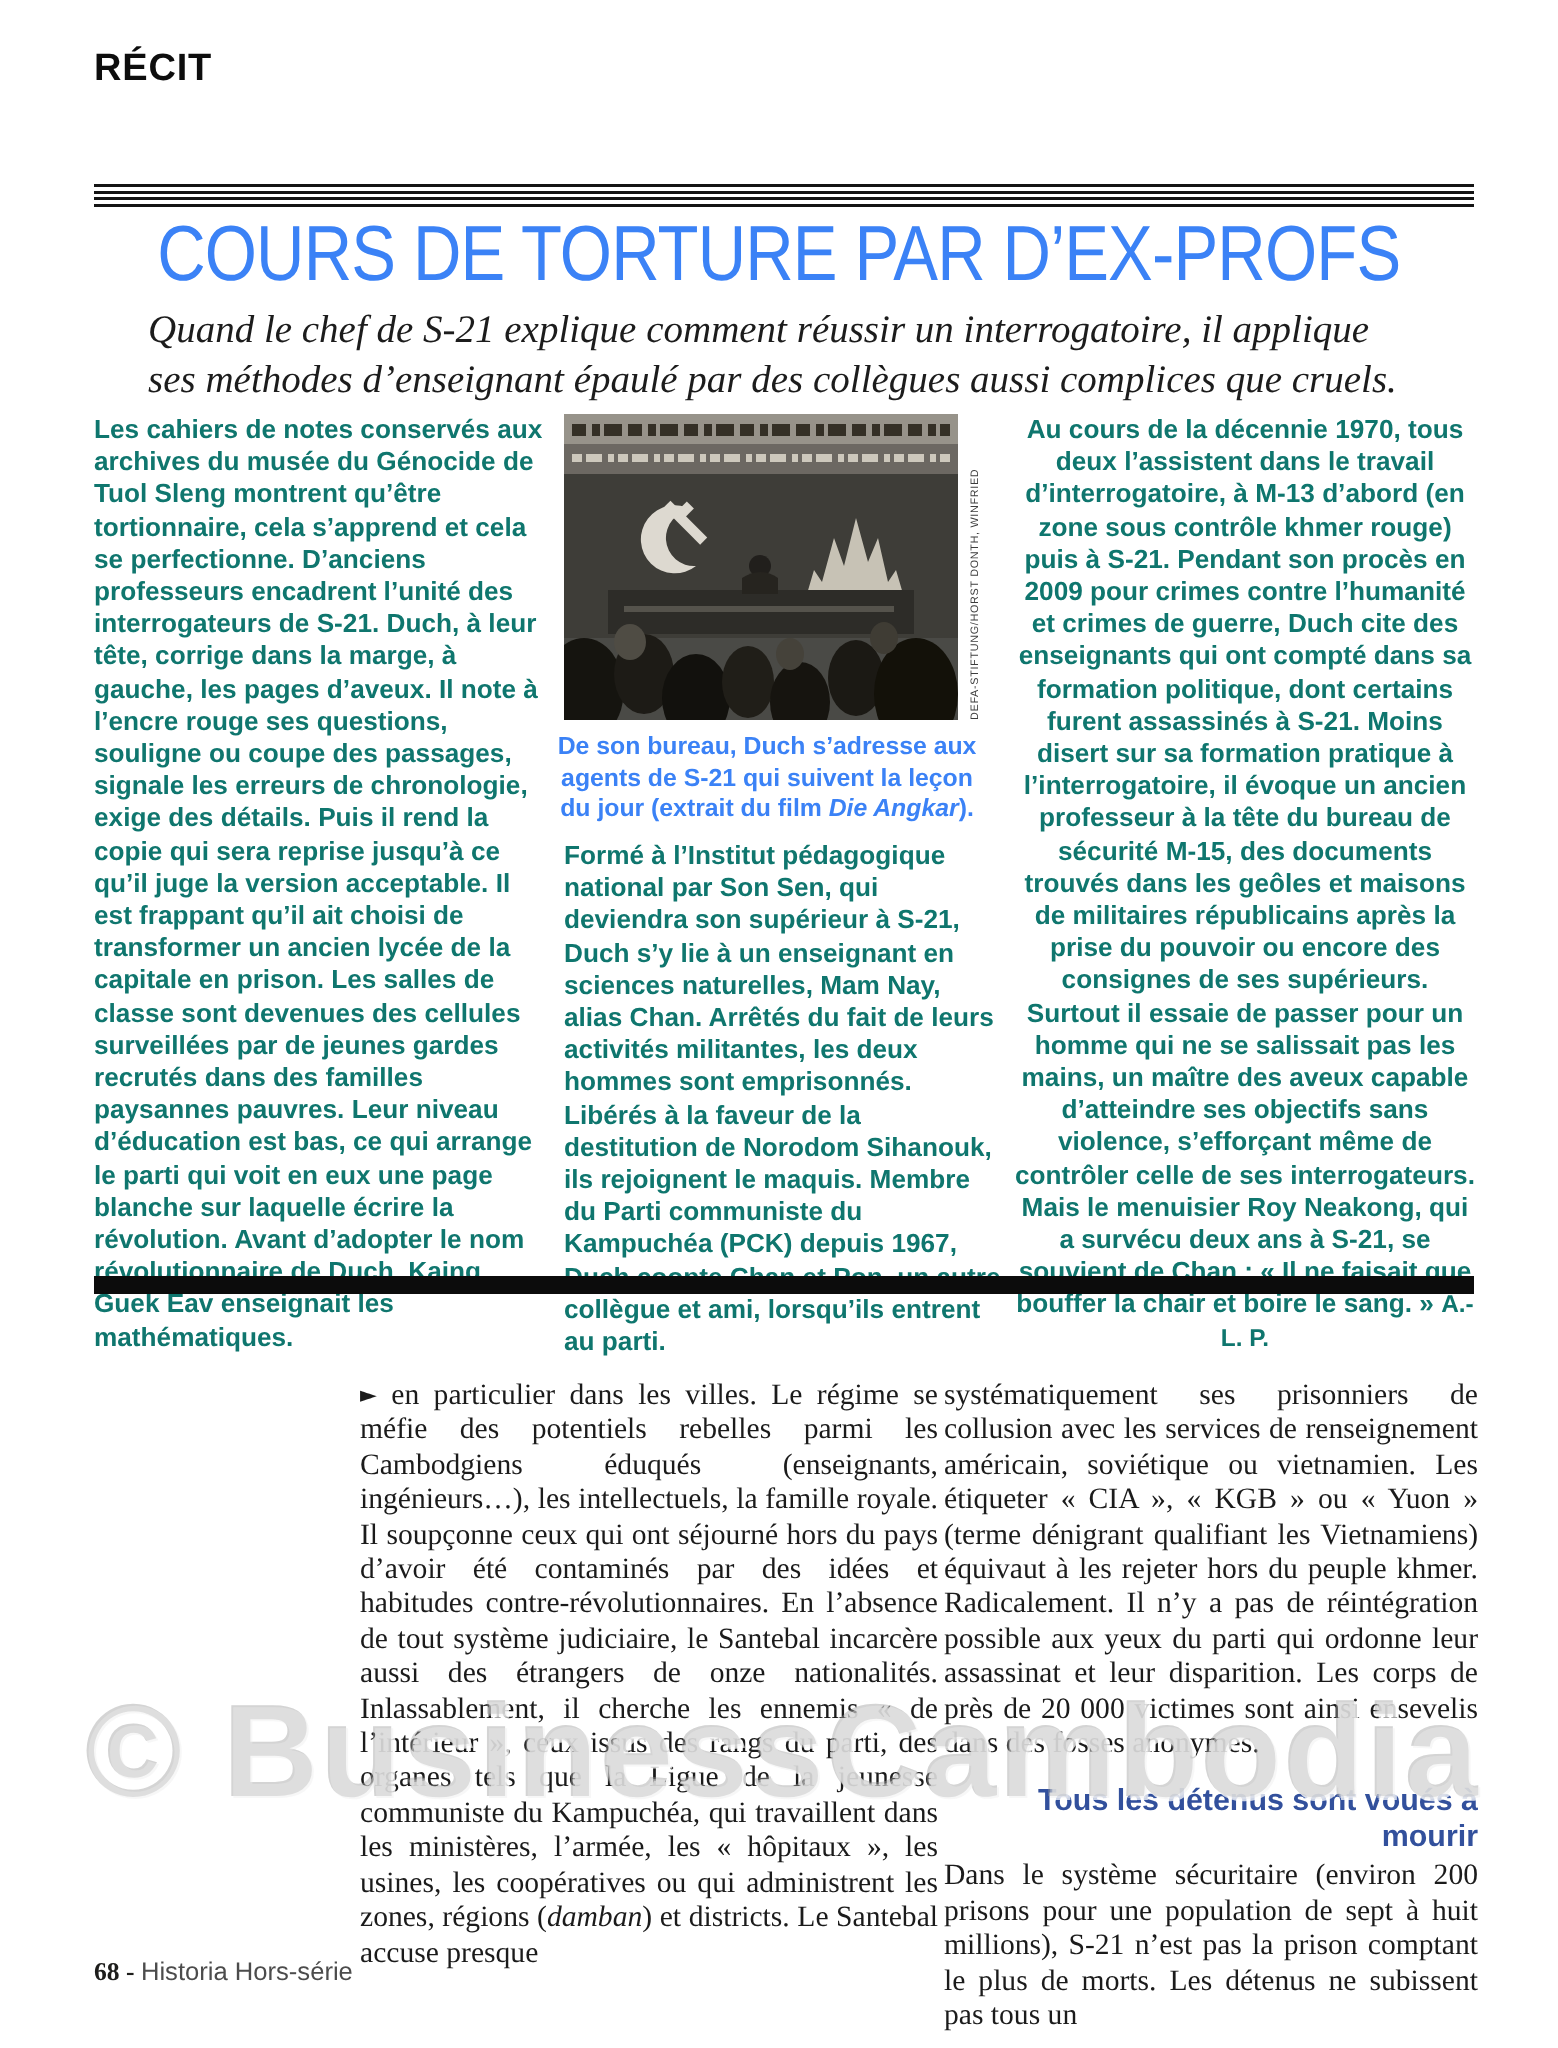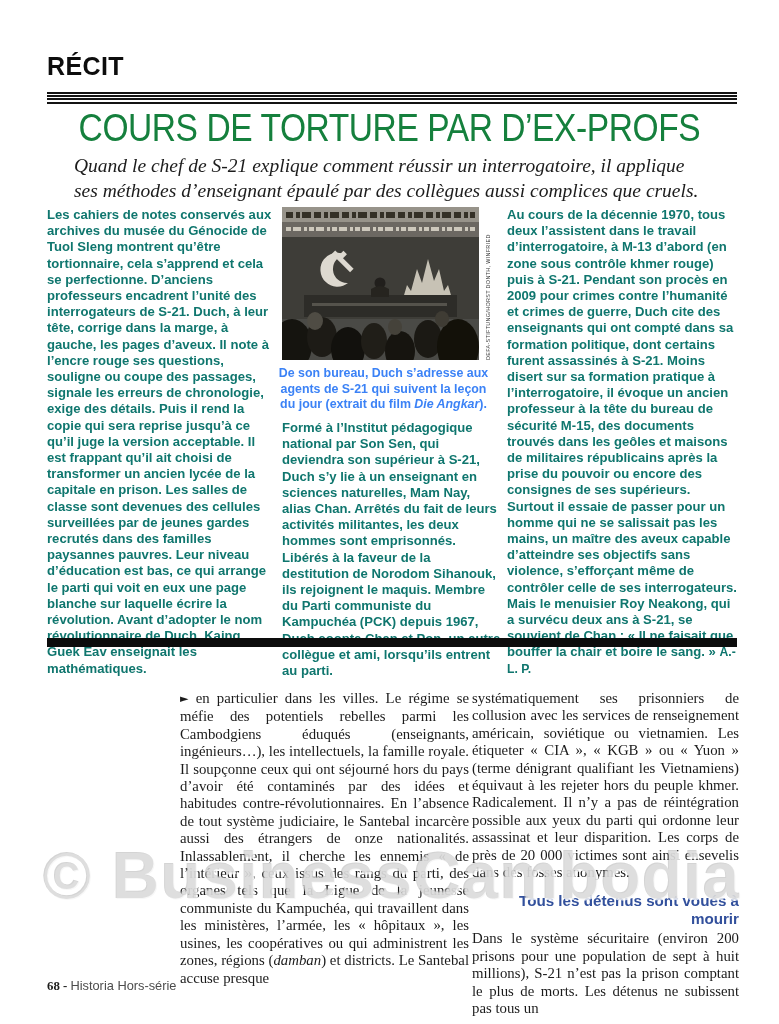--- a/index.html
+++ b/index.html
@@ -4,48 +4,48 @@
 <style>
   * { margin:0; padding:0; box-sizing:border-box; }
   html,body { background:#e8e8e8; }
   .page {
     position:relative; width:779px; height:1024px; background:#ffffff;
     margin:0 auto; overflow:hidden;
     font-family:"Liberation Sans", sans-serif; color:#1d1d1b;
   }
   .kicker {
     position:absolute; left:47px; top:24px;
-    font-size:25px; font-weight:800; letter-spacing:.4px; color:#0d0d0d;margin-top:28px;
+    font-size:19px; font-weight:800; letter-spacing:.4px; color:#0d0d0d;
   }
   .top-rule {
     position:absolute; left:47px; top:92px; width:690px; height:12px;
     background:linear-gradient(to bottom,
       #141414 0 1.6px, transparent 1.6px 3.4px,
       #141414 3.4px 5px, transparent 5px 6.4px,
       #141414 6.4px 8px, transparent 8px 10px,
       #141414 10px 11.6px, transparent 11.6px);
   }
   .headline {
     position:absolute; left:0; top:106px; width:779px; text-align:center;
-    color:#15803d; font-size:39px; font-weight:400; white-space:nowrap;
+    color:#3b82f6; font-size:39px; font-weight:400; white-space:nowrap;
   }
   .headline .squeeze { display:inline-block; transform:scaleX(.86); transform-origin:center; letter-spacing:-.5px; }
   .standfirst {
     position:absolute; left:60px; top:153px; width:636px;
     font-family:"Liberation Serif", serif; font-style:italic;
     font-size:19.5px; line-height:1.3; color:#1c1c1c;margin-left:14px;
   }
   
   .box-col {
     position:absolute; top:207px;
     font-size:13.1px; font-weight:700; line-height:16.2px;
     color:#0f766e; text-align:left;
   }
   .box-col-1 { left:47px;  width:229px; }
-  .box-col-3 { left:507px; width:231px; }
+  .box-col-3 { left:507px; width:231px;text-align:center; }
   .photo-wrap { position:absolute; left:282px; top:207px; width:197px; height:153px; background:#4a4a46; }
   .photo-wrap svg { display:block; }
   .photo-credit {
     position:absolute; left:481px; top:207px; width:14px; height:153px;
     writing-mode:vertical-rl; transform:rotate(180deg);
     font-size:5.4px; letter-spacing:.35px; color:#3c3c3c; overflow:hidden;
     font-weight:400; text-align:left; line-height:14px;
   }
   .photo-caption {
     position:absolute; left:277px; top:366px; width:213px; text-align:center;

